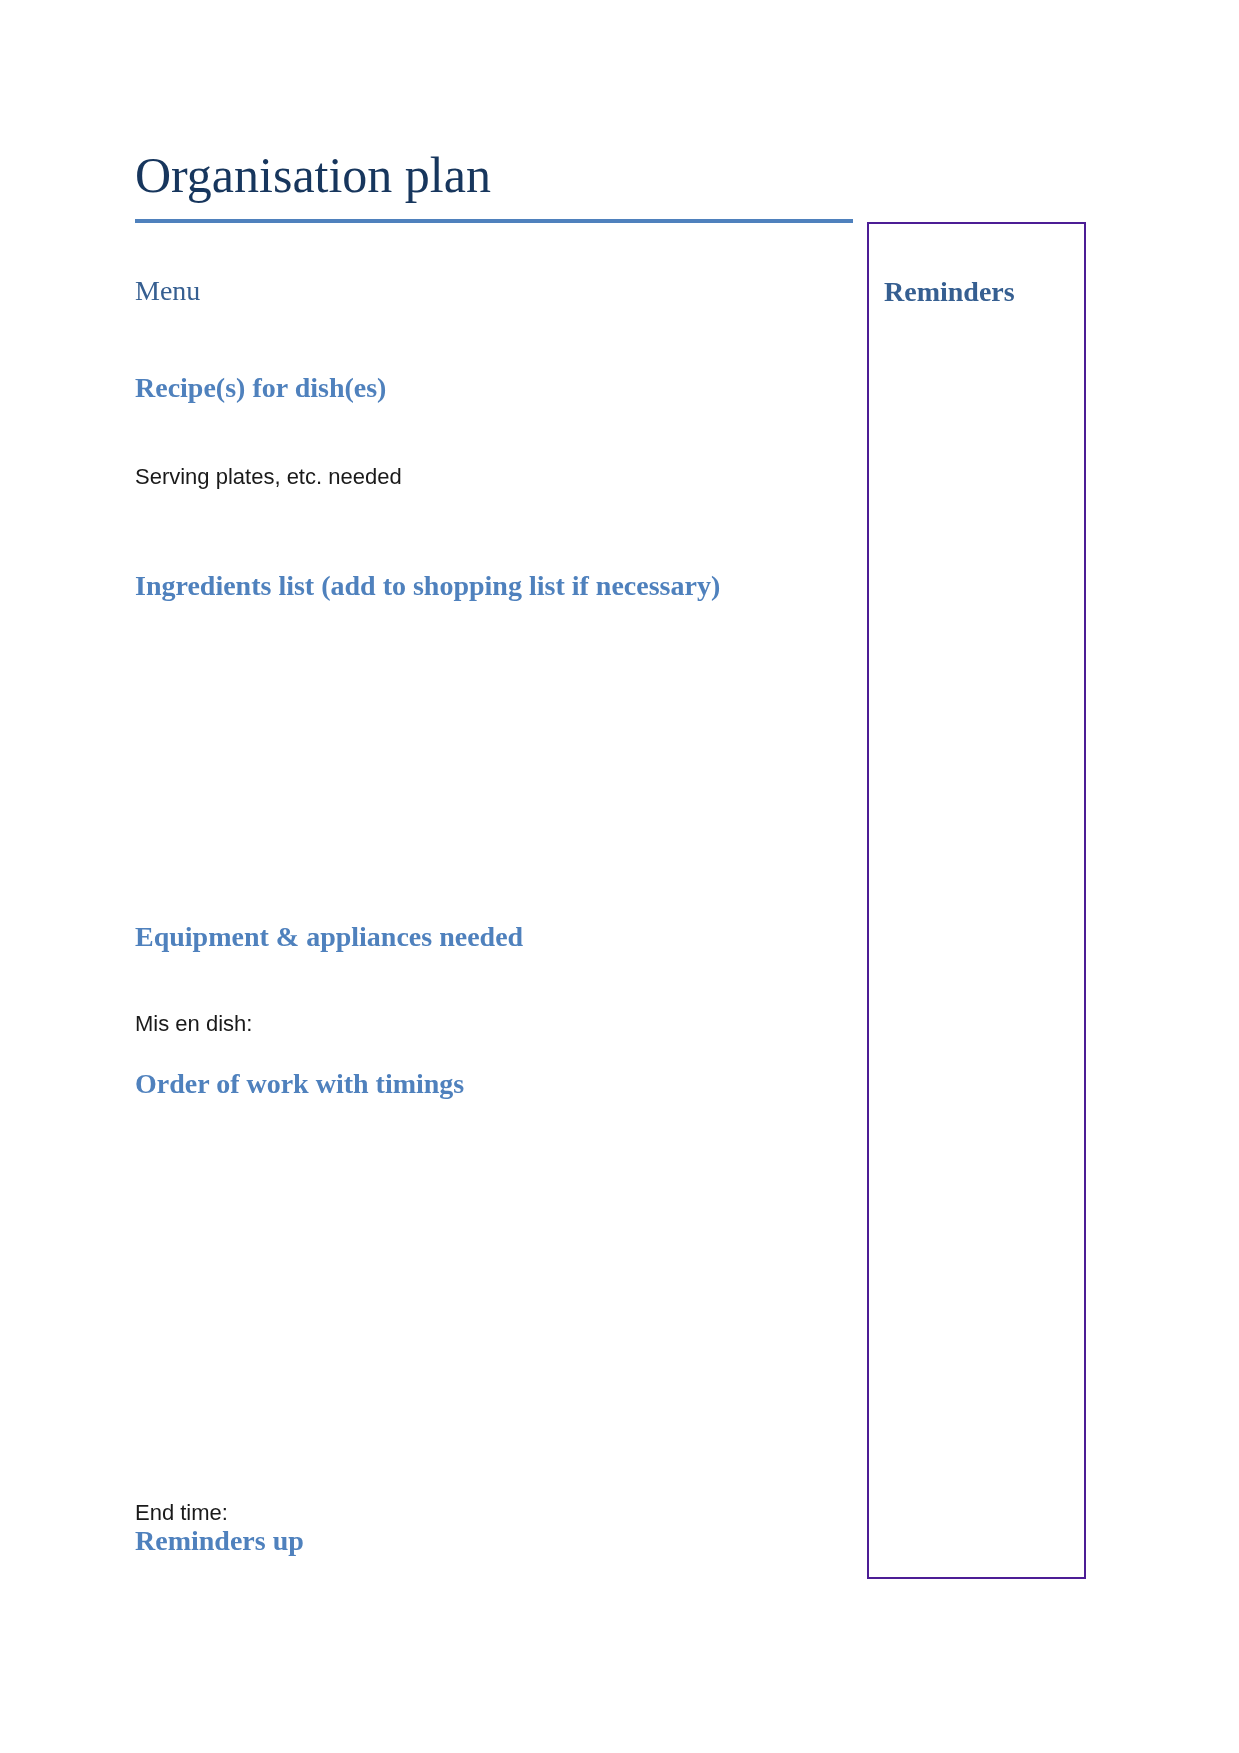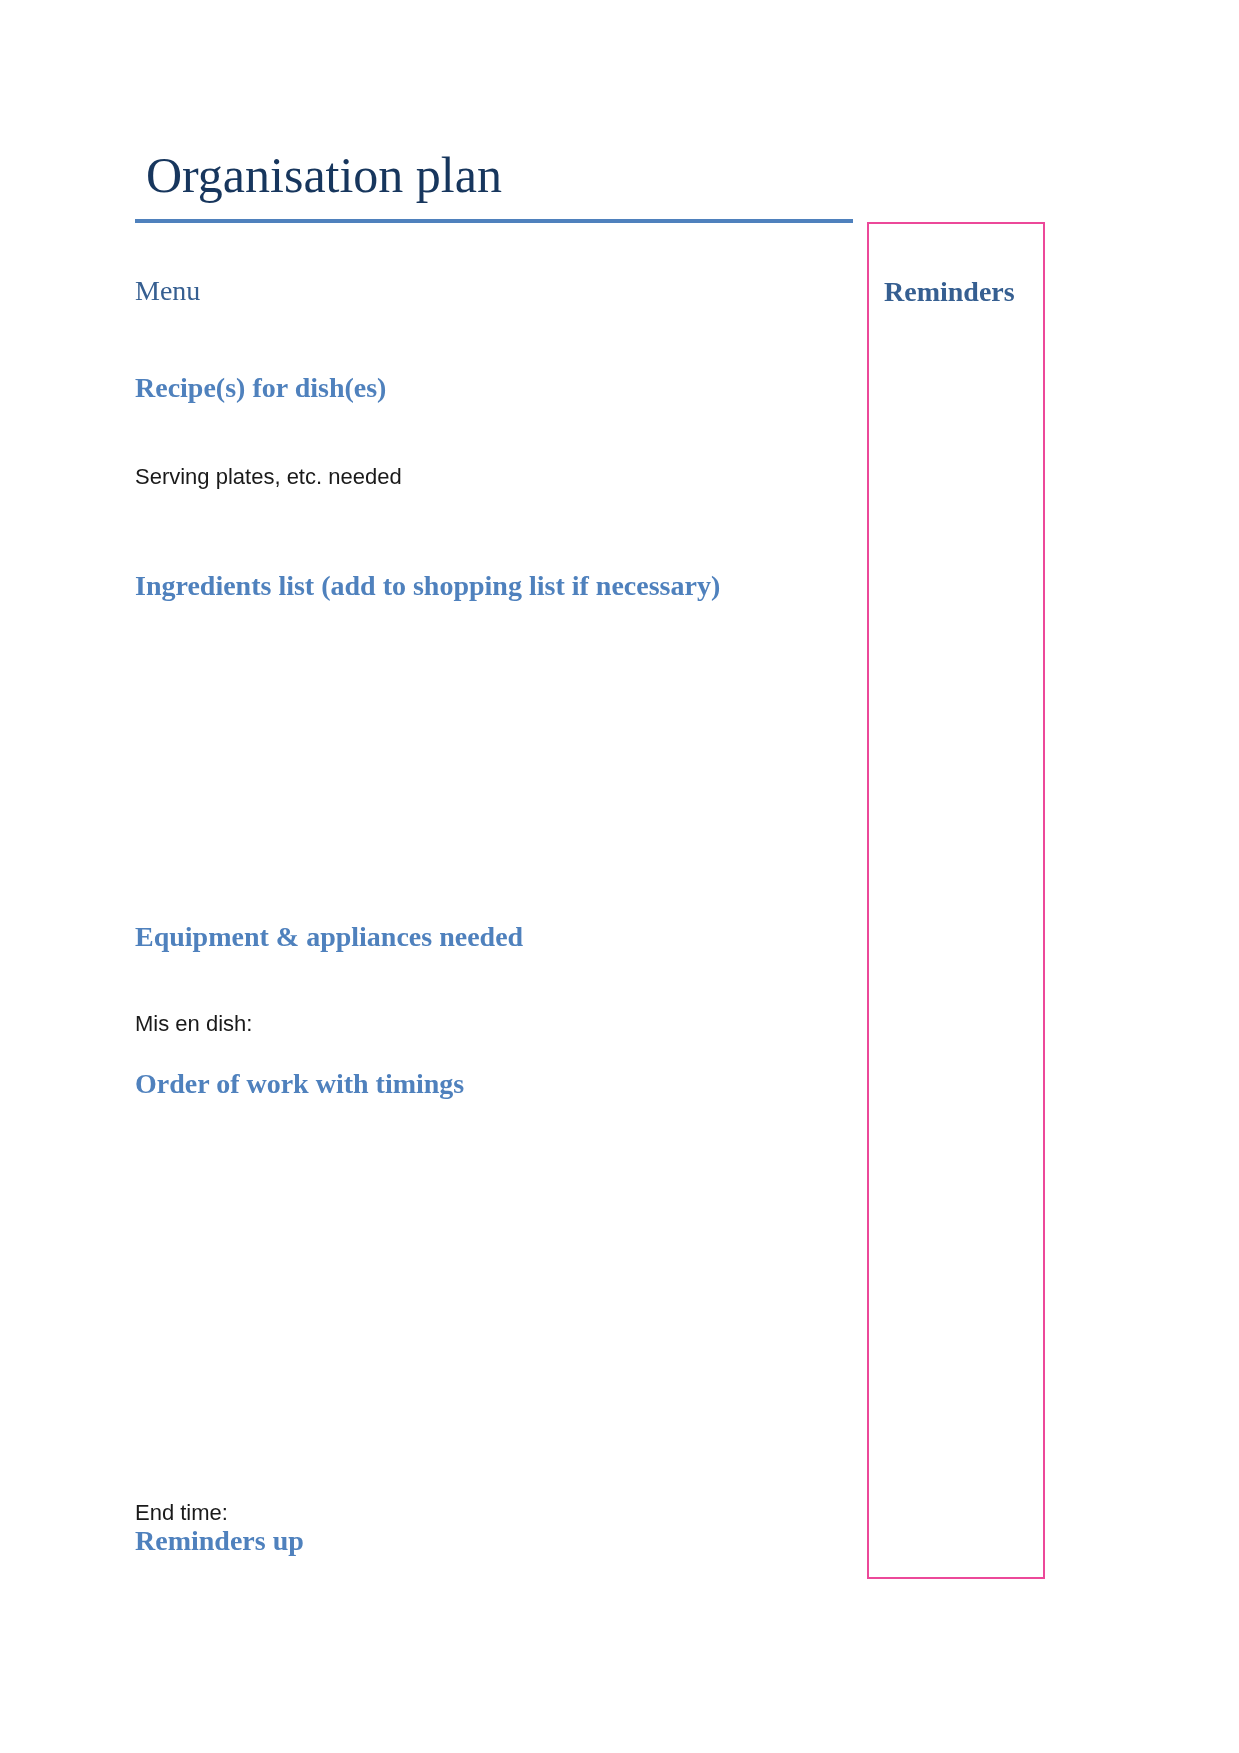--- a/index.html
+++ b/index.html
@@ -19,21 +19,20 @@
 
   .doc-title {
     left: 135px;
     top: 148px;
     font-size: 50px;
     font-weight: 400;
     color: var(--title-color, #17365D);
     letter-spacing: 0px;
     line-height: 1.1;
     white-space: nowrap;
-    margin-left: 11px;
   }
   .title-rule {
     left: 135px;
     top: 219px;
     width: 718px;
     height: 4px;
     background: var(--rule-color, #4F81BD);
   }
 
   .h1 {
@@ -57,23 +56,23 @@
     color: var(--body-color, #1a1a1a);
     white-space: nowrap;
     line-height: 1.2;
   }
 
   .left-col { left: 135px; }
 
   .reminders-box {
     left: 867px;
     top: 222px;
-    width: 178px;
+    width: 219px;
     height: 1357px;
-    border: 2px solid #ec4899;
+    border: 2px solid #4c1d95;
     box-sizing: border-box;
     background: #ffffff;
   }
   .reminders-label {
     position: absolute;
     left: 15px;
     top: 52px;
     font-size: 28px;
     font-weight: 700;
     color: var(--h1-color, #365F91);

